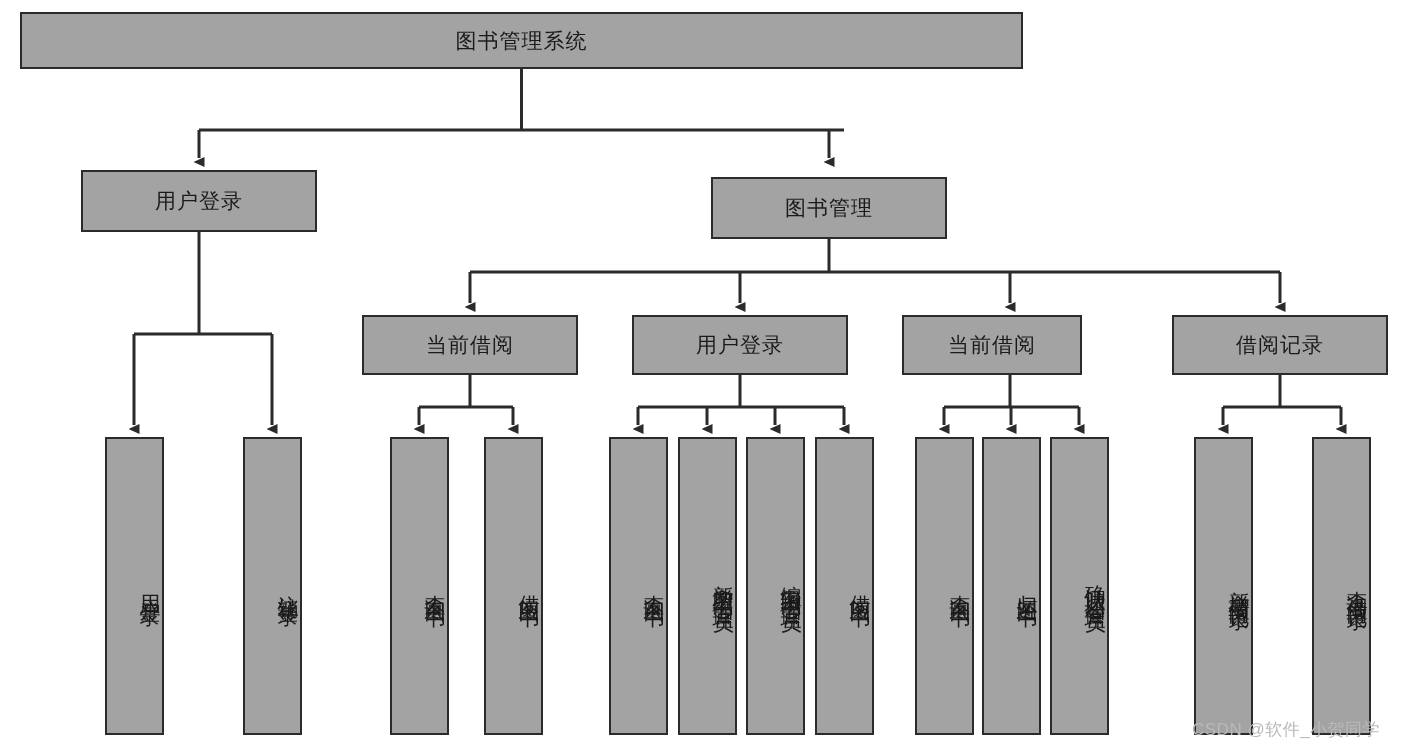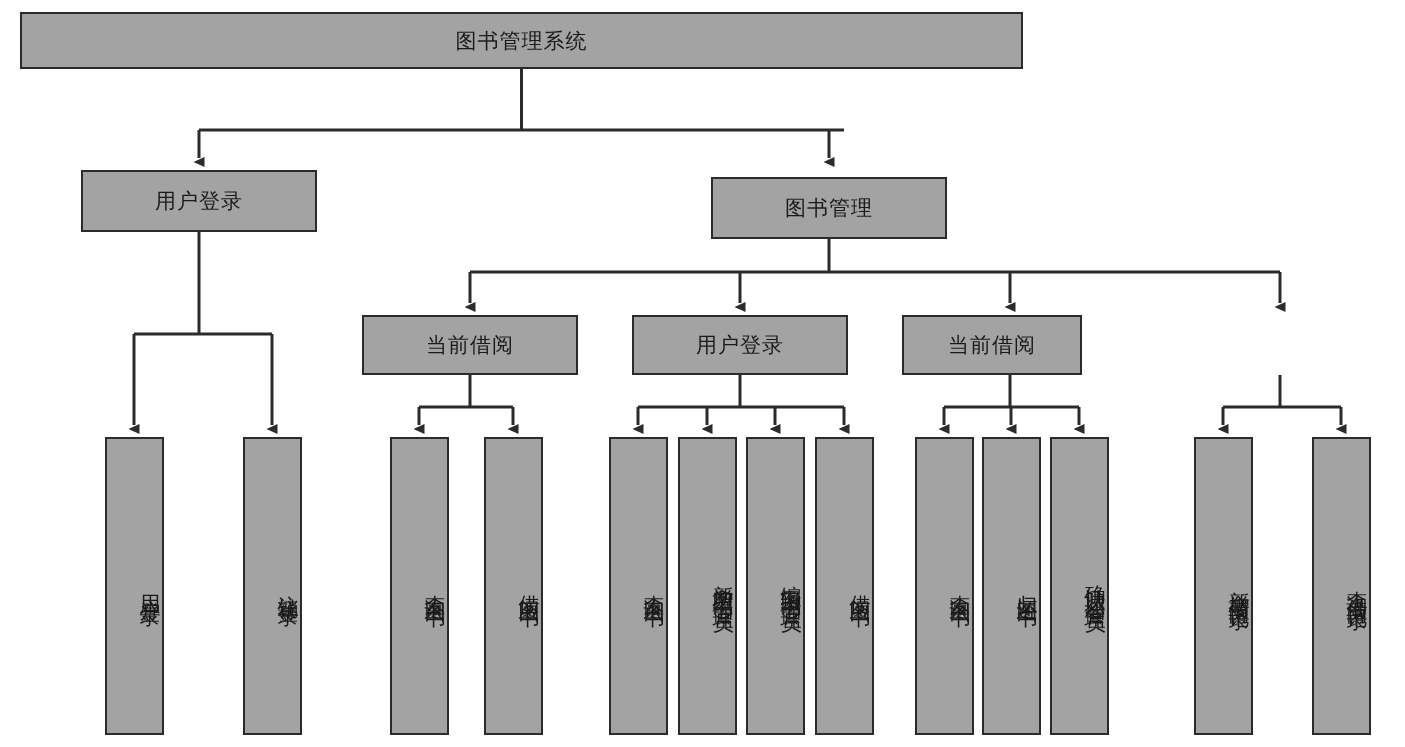--- a/index.html
+++ b/index.html
@@ -134,20 +134,23 @@
 
   <div class="node horizontal" style="left: 362px; top: 315px; width: 216px; height: 60px;">
     <span>当前借阅</span>
   </div>
   <div class="node horizontal" style="left: 632px; top: 315px; width: 216px; height: 60px;">
     <span>用户登录</span>
   </div>
   <div class="node horizontal" style="left: 902px; top: 315px; width: 180px; height: 60px;">
     <span>当前借阅</span>
   </div>
+  <div class="node horizontal" style="left: 1172px; top: 315px; width: 216px; height: 60px;">
+    <span>借阅记录</span>
+  </div>
 
   <div class="node vertical" style="left: 105px; top: 437px; width: 59px; height: 298px;">
     <span class="vlabel">用户登录</span>
   </div>
   <div class="node vertical" style="left: 243px; top: 437px; width: 59px; height: 298px;">
     <span class="vlabel">注销登录</span>
   </div>
   <div class="node vertical" style="left: 390px; top: 437px; width: 59px; height: 298px;">
     <span class="vlabel">查询图书</span>
   </div>
@@ -175,14 +178,15 @@
   <div class="node vertical" style="left: 1050px; top: 437px; width: 59px; height: 298px;">
     <span class="vlabel">确认归还（管理员）</span>
   </div>
   <div class="node vertical" style="left: 1194px; top: 437px; width: 59px; height: 298px;">
     <span class="vlabel">新增借阅记录</span>
   </div>
   <div class="node vertical" style="left: 1312px; top: 437px; width: 59px; height: 298px;">
     <span class="vlabel">查询借阅记录</span>
   </div>
 
+  <div class="watermark" style="left: 1192px; top: 718px;">CSDN @软件_小贺同学</div>
 
 </div>
 
 </body></html>

